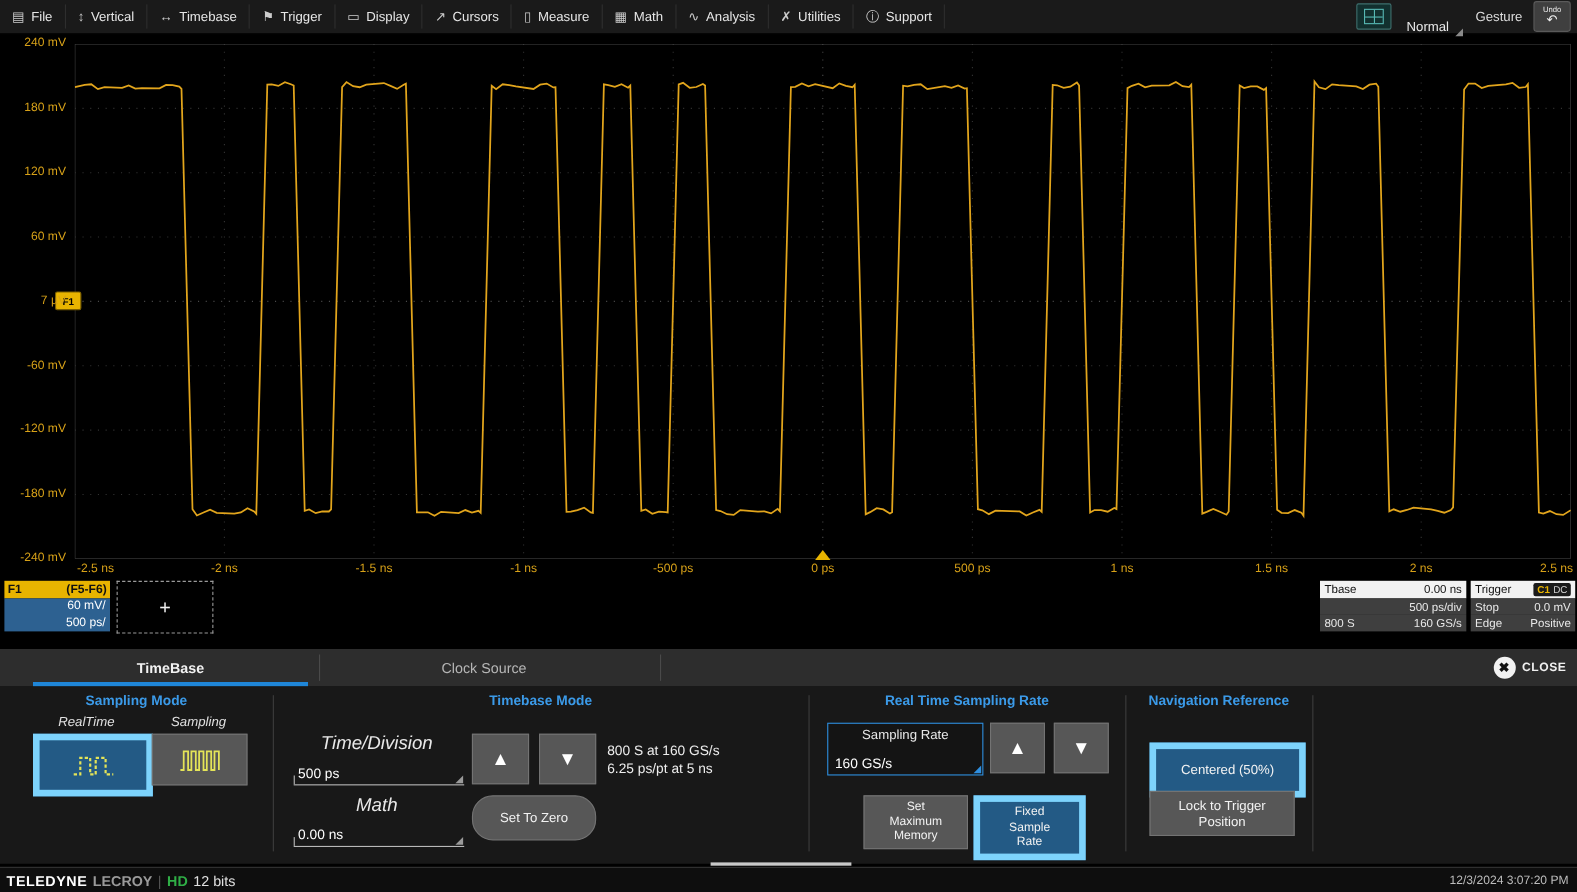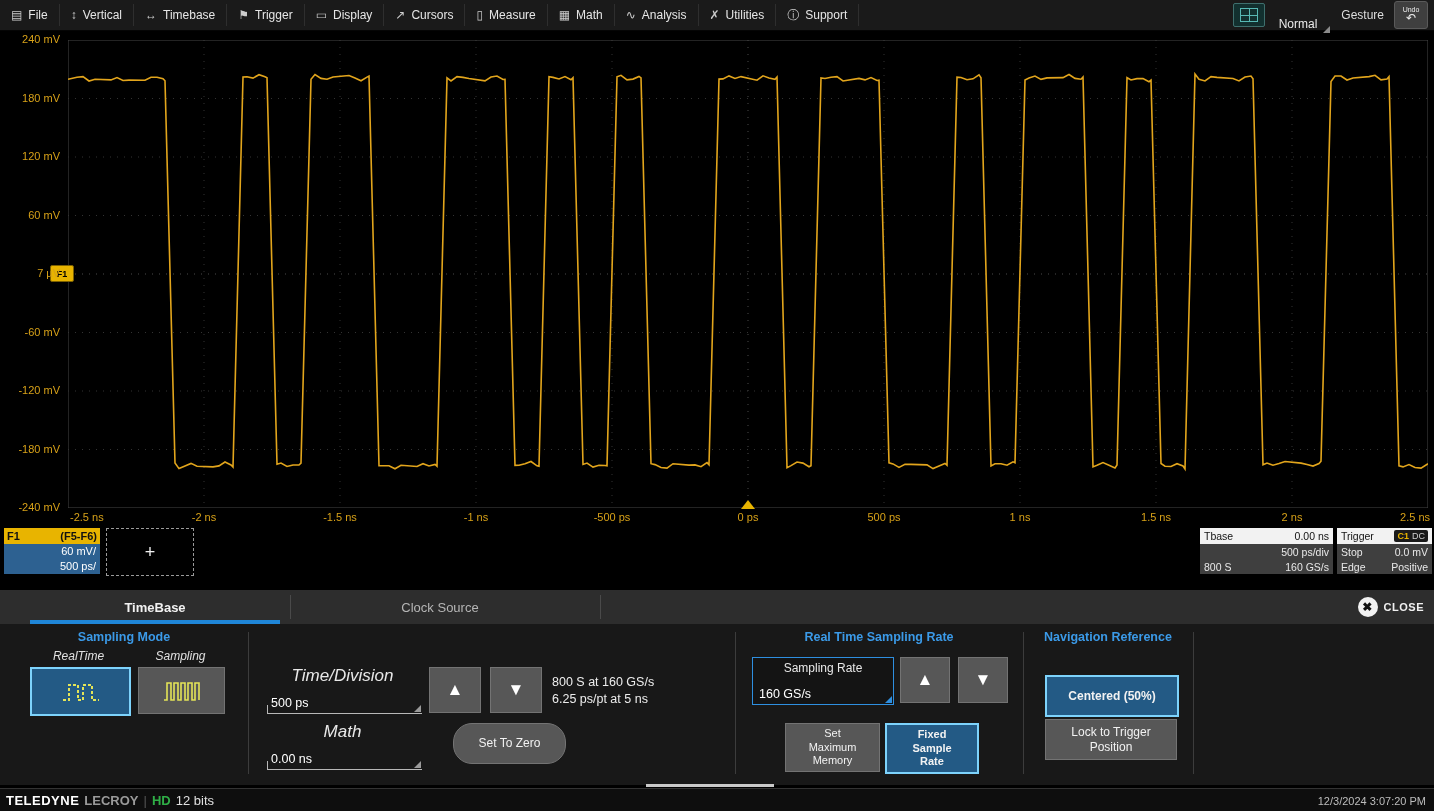--- a/index.html
+++ b/index.html
@@ -55,21 +55,21 @@
   .close-circle{width:20px;height:20px;border-radius:50%;background:#f2f2f2;color:#111;display:flex;align-items:center;justify-content:center;font-size:12px;}
   .dcontent{position:absolute;top:34px;left:0;width:1434px;height:161px;background:#181818;}
   .vdiv{position:absolute;top:8px;height:142px;width:1px;background:#3c3c3c;}
   .sec-title{position:absolute;top:6px;text-align:center;color:#3b9ae8;font-weight:bold;font-size:12.5px;}
   .fld-label{position:absolute;text-align:center;color:#e8e8e8;font-style:italic;font-size:17px;}
   .ufield{position:absolute;border-bottom:1px solid #b8b8b8;color:#fff;font-size:12.5px;display:flex;align-items:flex-end;padding:0 0 3px 4px;}
   .ufield::before{content:"";position:absolute;left:0;bottom:0;width:1px;height:8px;background:#b8b8b8;}
   .ufield .corner-tri{border-bottom-color:#9a9a9a;}
   .btn{position:absolute;display:flex;align-items:center;justify-content:center;text-align:center;color:#f2f2f2;font-size:12px;white-space:pre-line;line-height:1.25;}
   .btn-gray{background:#575757;border:1px solid #737373;}
-  .btn-blue{background:#235a85;border:2px solid #7dd3fc;font-weight:bold;}
+  .btn-blue{background:#235a85;border:6px solid #7dd3fc;}
   .arrow-btn{background:#575757;border:1px solid #737373;color:#fff;font-size:17px;}
   .mode-label{position:absolute;text-align:center;color:#e0e0e0;font-style:italic;font-size:12px;}
   .sr-field{position:absolute;left:752px;top:33px;width:140px;height:46px;background:#141414;border:1px solid #2e8fe0;}
   .sr-field .lbl{text-align:center;color:#e8e8e8;font-size:12px;margin-top:3px;}
   .sr-field .val{position:absolute;left:6px;bottom:3px;color:#fff;font-size:12.5px;}
   .sr-field .corner-tri{border-bottom-color:#2e8fe0;}
   .info-text{position:absolute;left:552px;top:50px;color:#ededed;font-size:12.5px;line-height:1.35;}
 
   
   .drag-handle{position:absolute;left:646px;top:784px;width:128px;height:3px;background:#c9c9c9;}
@@ -271,33 +271,34 @@
             <path d="M3 21 h6 v-15 h9 v15 h5 v-15 h9 v15 h7" fill="none" stroke="#e4e458" stroke-width="2" stroke-dasharray="3 2"></path>
           </svg>
       </div>
       <div class="mode-label" style="left:138px;width:85px;top:25px;">Sampling</div>
       <div class="btn btn-gray" style="left:138px;top:43px;width:85px;height:45px;">
         <svg width="40" height="26" viewBox="0 0 40 26">
             <path d="M2 22 h3 v-17 h4 v17 h3 v-17 h4 v17 h3 v-17 h4 v17 h3 v-17 h4 v17 h3 v-17 h4 v17" fill="none" stroke="#e4e458" stroke-width="1.6"></path>
           </svg>
       </div>
 
+      <div class="sec-title" style="left:248px;width:487px;">Timebase Mode</div>
       <div class="fld-label" style="left:267px;width:151px;top:42px;">Time/Division</div>
       <div class="ufield" style="left:267px;top:60px;width:151px;height:26px;">
         <span>500 ps</span>
         <span class="corner-tri"></span>
       </div>
       <div class="fld-label" style="left:267px;width:151px;top:98px;">Math</div>
       <div class="ufield" style="left:267px;top:116px;width:151px;height:26px;">
         <span>0.00 ns</span>
         <span class="corner-tri"></span>
       </div>
       <div class="btn arrow-btn" style="left:429px;top:43px;width:50px;height:44px;"><span>▲</span></div>
       <div class="btn arrow-btn" style="left:490px;top:43px;width:50px;height:44px;"><span>▼</span></div>
-      <div class="btn btn-gray" style="left:453px;top:99px;width:111px;height:39px;border-radius:19px;"><span>Set To Zero</span></div>
+      <div class="btn btn-gray" style="left:429px;top:99px;width:111px;height:39px;border-radius:19px;"><span>Set To Zero</span></div>
       <div class="info-text">
         <div>800 S at 160 GS/s</div>
         <div>6.25 ps/pt at 5 ns</div>
       </div>
 
       <div class="sec-title" style="left:735px;width:288px;">Real Time Sampling Rate</div>
       <div class="sr-field">
         <div class="lbl">Sampling Rate</div>
         <div class="val">160 GS/s</div>
         <span class="corner-tri"></span>

